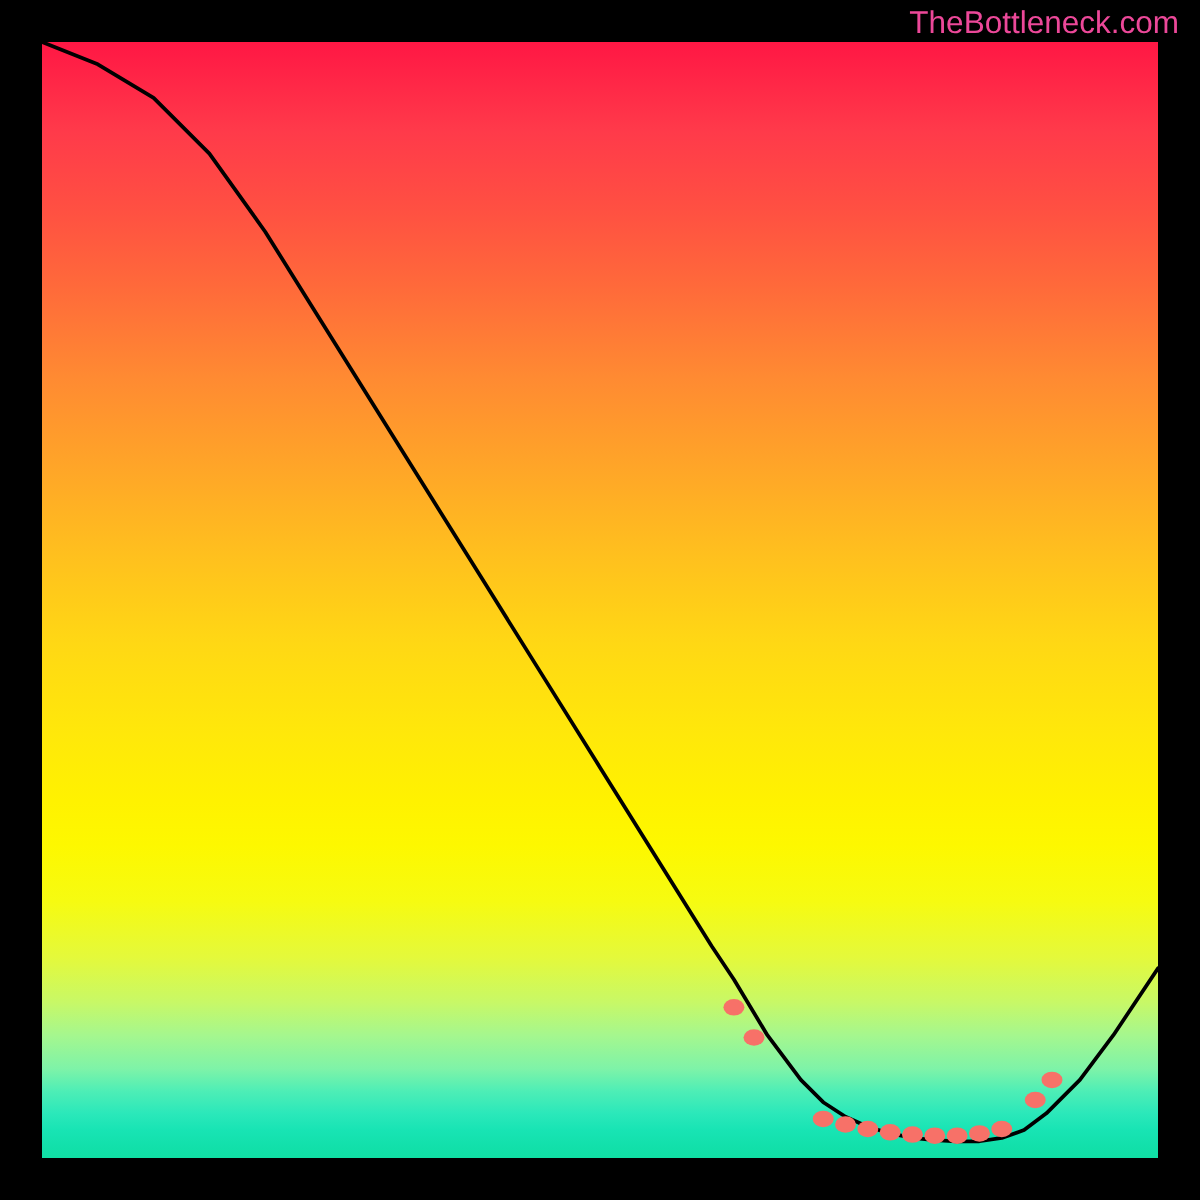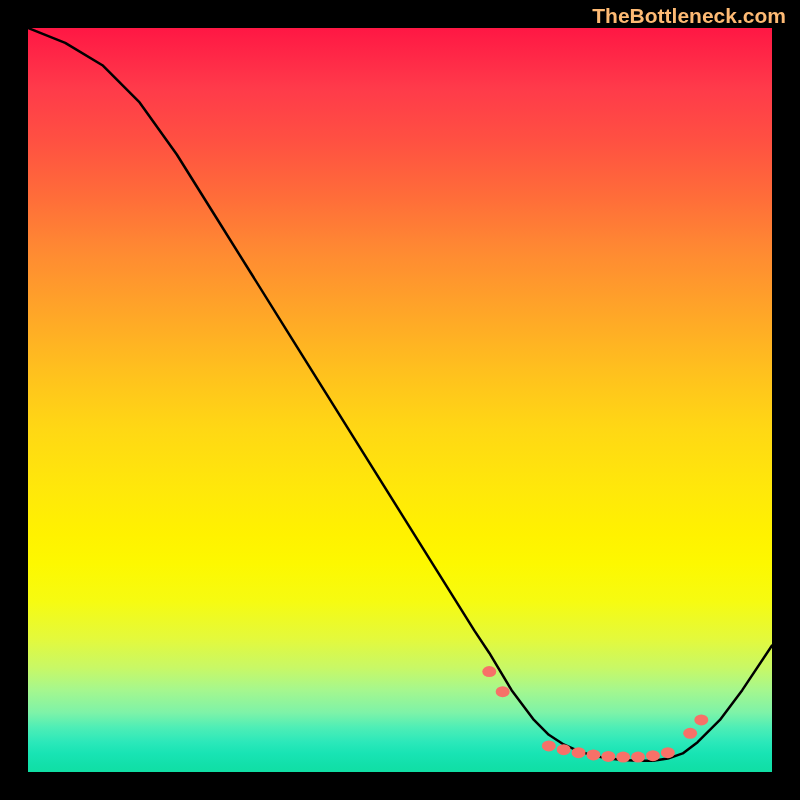--- a/index.html
+++ b/index.html
@@ -7,23 +7,23 @@
     width: 800px;
     height: 800px;
     background: #000;
     position: relative;
     font-family: Arial, sans-serif;
   }
   .watermark {
     position: absolute;
     top: 4px;
     right: 14px;
-    color: #fdba74;
+    color: #ec4899;
     font-size: 21px;
-    font-weight: 700;
+    font-weight: 400;
     z-index: 10;
   }
   .plot-area {
     position: absolute;
     left: 28px;
     top: 28px;
     width: 744px;
     height: 744px;
     overflow: hidden;
   }

